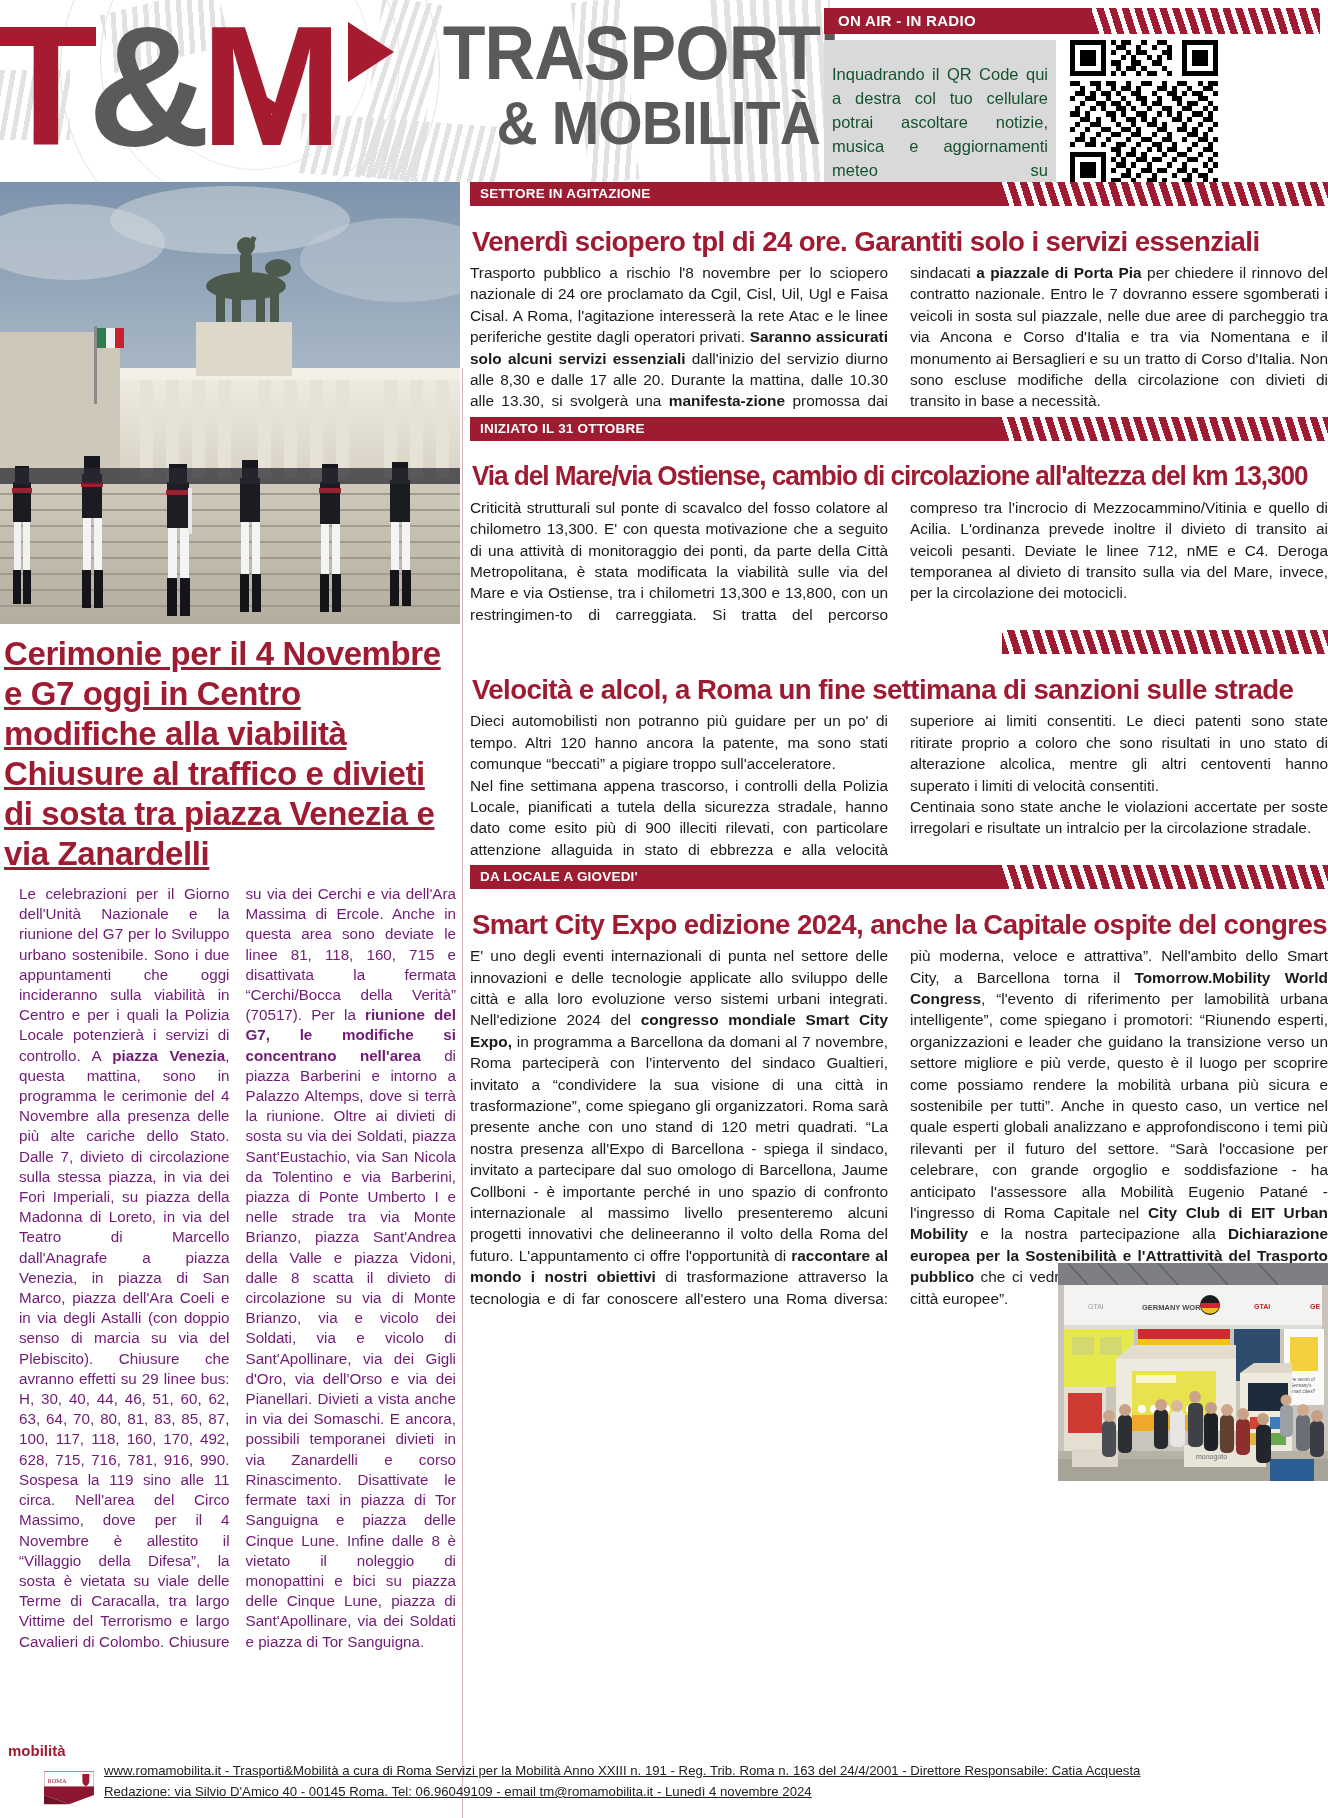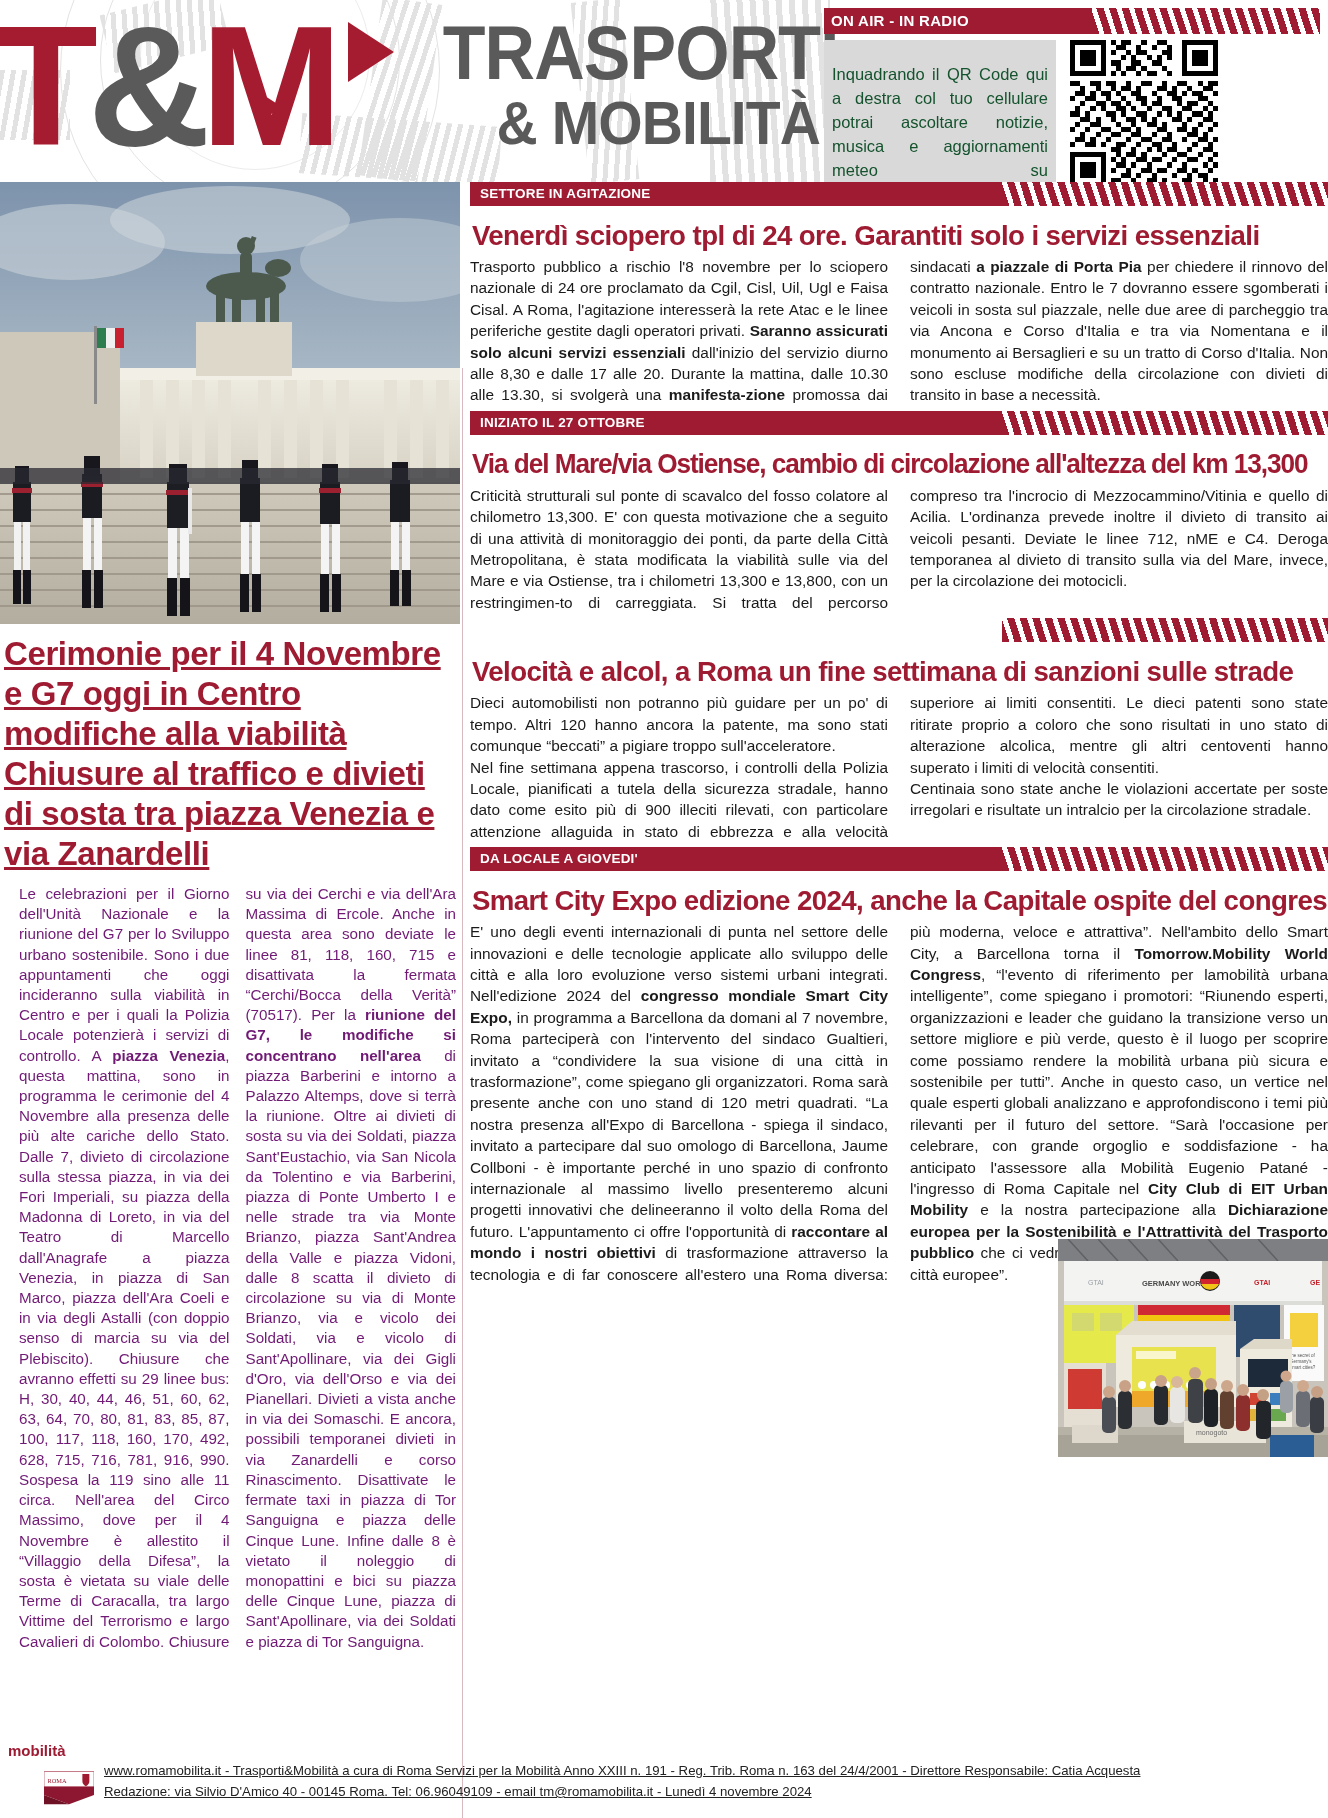--- a/index.html
+++ b/index.html
@@ -33,21 +33,21 @@
     letter-spacing:-1px; font-stretch:condensed; transform:scaleX(0.92); transform-origin:right center;}
   .mh-mobilita{ font-size:62px; font-weight:bold; color:#5a5a5a; line-height:66px;
     letter-spacing:-1px; transform:scaleX(0.92); transform-origin:right center;}
 
   
   .onair{ position:absolute; left:824px; top:8px; width:496px; }
   .onair-hdr{ position:relative; height:26px; }
   .onair-hdr .bar{ position:absolute; left:0; top:0; width:268px; height:26px;
     background:#9e1b32; }
   .onair-hdr .bar span{ color:#fff; font-size:15px; font-weight:bold; line-height:26px;
-    padding-left:7px; letter-spacing:.3px; display:block;}
+    padding-left:14px; letter-spacing:.3px; display:block;}
   .onair-hdr .stripes{ position:absolute; left:268px; top:0; right:0; height:26px;
     background:repeating-linear-gradient(72deg,#9e1b32 0 7px,#ffffff 7px 12px); }
   .onair-body{ display:flex; margin-top:6px; }
   .onair-text{ width:232px; background:#d9d9d9; color:#14532d; font-size:16.5px;
     line-height:24px; padding:22px 8px 8px 8px; text-align:justify; }
   .qr{ width:148px; height:148px; margin-left:14px; }
 
   
   .content{ position:relative; width:1328px; }
   .col-left{ position:absolute; left:0; top:0; width:460px; }
@@ -59,21 +59,21 @@
     letter-spacing:-.4px; padding:10px 6px 4px 4px;text-decoration:underline; }
 
   .twocol{ column-count:2; column-gap:16px; padding:6px 4px 0 19px;
     font-size:15.2px; line-height:20.2px; text-align:justify; color:#701a75;
     hyphens:auto; }
   .twocol p{ margin:0; }
   .twocol b{ font-weight:bold; }
 
   
   .sec{ margin-bottom:5px; }
-  .sec-kicker{ position:relative; height:24px; margin-bottom:12px; }
+  .sec-kicker{ position:relative; height:24px; margin-bottom:18px; }
   .sec-kicker .bar{ position:absolute; left:0; top:0; width:62%; height:24px;
     background:#9e1b32; }
   .sec-kicker .bar span{ color:#fff; font-size:13.5px; font-weight:bold;
     line-height:24px; padding-left:10px; display:block; letter-spacing:.2px; }
   .sec-kicker .stripes{ position:absolute; left:62%; top:0; right:0; height:24px;
     background:repeating-linear-gradient(72deg,#9e1b32 0 7px,#ffffff 7px 12px); }
   .sec-title{ color:#9e1b32; font-weight:bold; font-size:28.5px; line-height:34px;
     letter-spacing:-.6px; white-space:nowrap; transform:scaleX(.97);
     transform-origin:left center; padding-left:2px; }
   .sec-title.sq{ font-size:27px; letter-spacing:-1.1px; }
@@ -527,21 +527,21 @@
         </div>
         <div class="sec-title">Venerdì sciopero tpl di 24 ore. Garantiti solo i servizi essenziali</div>
         <div class="sec-body">
           <p><span>Trasporto pubblico a rischio l'8 novembre per lo sciopero nazionale di 24 ore proclamato da Cgil, Cisl, Uil, Ugl e Faisa Cisal. A Roma, l'agitazione interesserà la rete Atac e le linee periferiche gestite dagli operatori privati. </span><b>Saranno assicurati solo alcuni servizi essenziali</b><span> dall'inizio del servizio diurno alle 8,30 e dalle 17 alle 20. Durante la mattina, dalle 10.30 alle 13.30, si svolgerà una </span><b>manifesta-</b><b>zione</b><span> promossa dai sindacati </span><b>a piazzale di Porta Pia</b><span> per chiedere il rinnovo del contratto nazionale. Entro le 7 dovranno essere sgomberati i veicoli in sosta sul piazzale, nelle due aree di parcheggio tra via Ancona e Corso d'Italia e tra via Nomentana e il monumento ai Bersaglieri e su un tratto di Corso d'Italia. Non sono escluse modifiche della circolazione con divieti di transito in base a necessità.</span></p>
         </div>
       </div>
 
       <div class="sec">
         <div class="sec-kicker">
           <div class="bar">
-              <span>INIZIATO IL 27 OTTOBRE</span>
+              <span>INIZIATO IL 31 OTTOBRE</span>
             </div>
           <div class="stripes"></div>
         </div>
         <div class="sec-title sq">Via del Mare/via Ostiense, cambio di circolazione all'altezza del km 13,300</div>
         <div class="sec-body">
           <p><span>Criticità strutturali sul ponte di scavalco del fosso colatore al chilometro 13,300. E' con questa motivazione che a seguito di una attività di monitoraggio dei ponti, da parte della Città Metropolitana, è stata modificata la viabilità sulle via del Mare e via Ostiense, tra i chilometri 13,300 e 13,800, con un restringimen-</span><span>to di carreggiata. Si tratta del percorso compreso tra l'incrocio di Mezzocammino/Vitinia e quello di Acilia. L'ordinanza prevede inoltre il divieto di transito ai veicoli pesanti. Deviate le linee 712, nME e C4. Deroga temporanea al divieto di transito sulla via del Mare, invece, per la circolazione dei motocicli.</span></p>
         </div>
       </div>
 
       <div class="sec">

